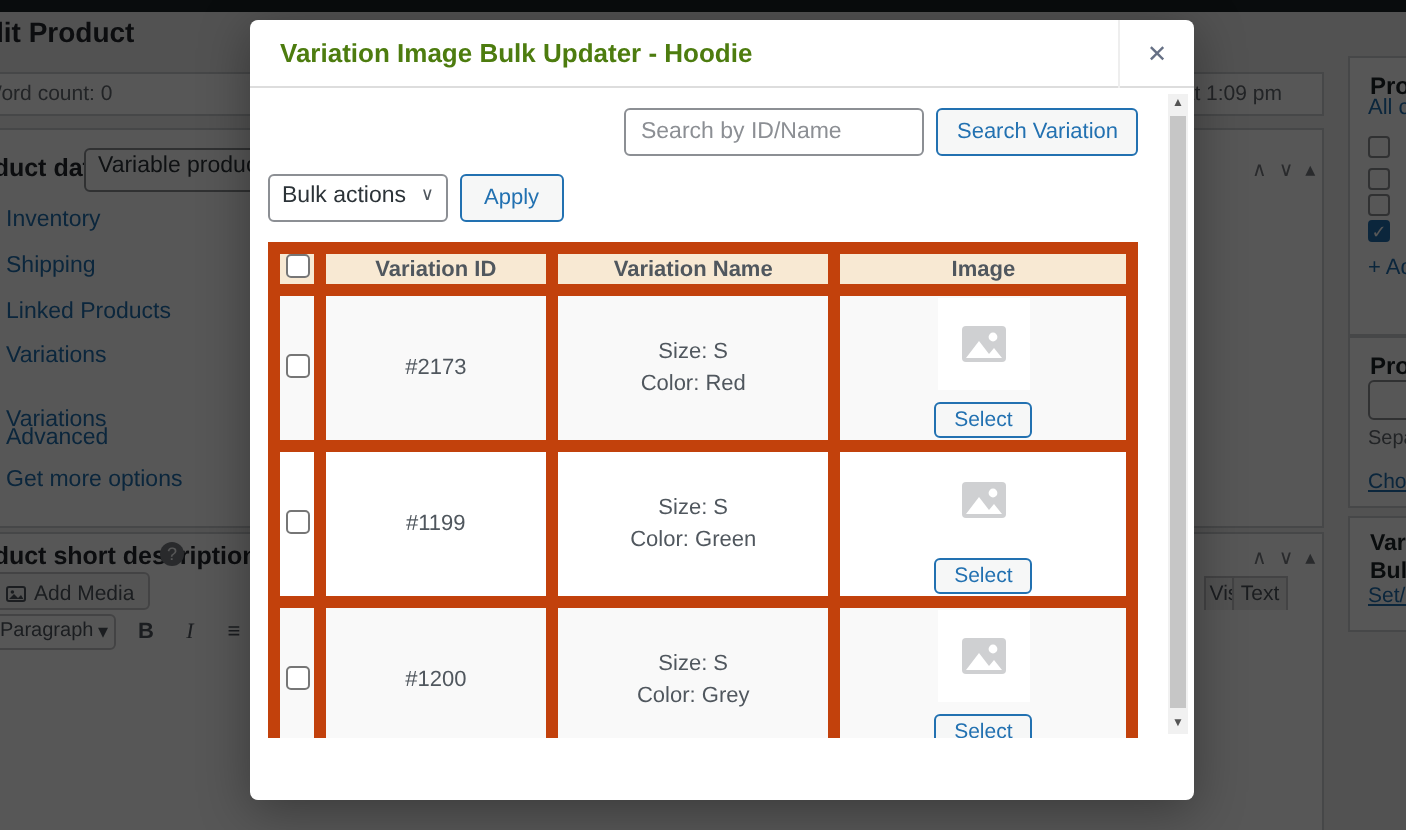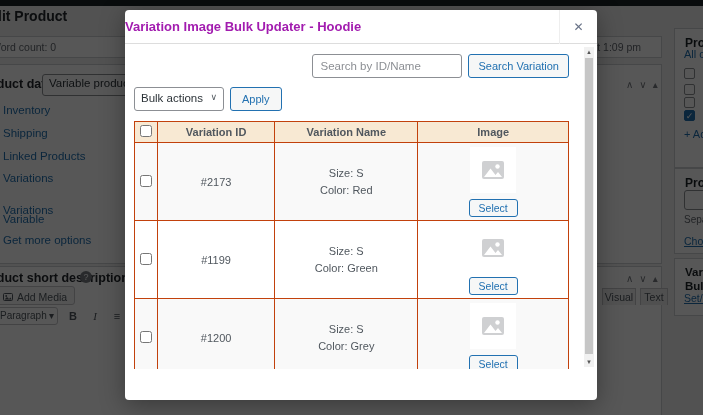--- a/index.html
+++ b/index.html
@@ -50,41 +50,41 @@
               border-radius:3px; background:#fff; font-size:11px; padding:0 5px; }
   .sb-hint { position:absolute; left:684px; font-size:10px; color:#646970; white-space:nowrap; }
   .sb-link-u { text-decoration:underline; }
   .viu-title { font-size:11.5px; font-weight:bold; color:#1d2327; padding:6px 0 0 10px; width:120px; line-height:1.25; }
 
   
   #overlay { position:absolute; inset:0; background:rgba(0,0,0,0.66); }
   #modal { position:absolute; left:125px; top:10px; width:472px; height:390px; background:#fff;
            border-radius:4px; box-shadow:0 5px 25px rgba(0,0,0,.35); }
   .m-head { position:relative; height:34px; border-bottom:1px solid #ddd; }
-  .m-title { line-height:34px; font-size:13px; font-weight:bold; color:#a21caf; }
+  .m-title { line-height:34px; padding-left:15px; font-size:13px; font-weight:bold; color:#4d7c0f; }
   .m-close { position:absolute; right:0; top:0; width:38px; height:34px; border-left:1px solid #eee;
              text-align:center; line-height:34px; font-size:12px; color:#667085; cursor:pointer; }
   .m-body { position:absolute; top:35px; bottom:31px; left:0; right:0; overflow:hidden;
             padding:8px 28px 0 9px; }
   .m-search-row { display:flex; justify-content:flex-end; align-items:center; gap:6px; height:26px; }
   .m-search-input { width:150px; height:24px; border:1px solid #8c8f94; border-radius:3px;
                     font-size:11.5px; padding:0 7px; color:#2c3338;
                     font-family:"Liberation Sans", sans-serif; }
   .m-search-input::placeholder { color:#8c8f94; }
   .btn-blue { background:#f6f7f7; border:1px solid #2271b1; border-radius:3px; color:#2271b1;
               font-size:11px; cursor:pointer; font-family:"Liberation Sans", sans-serif; }
   .m-search-btn { height:24px; padding:0 9px; }
   .m-bulk-row { display:flex; align-items:center; gap:6px; margin-top:8px; }
   .m-bulk-select { width:90px; height:24px; border:1px solid #8c8f94; border-radius:3px;
                    background:#fff; font-size:11.5px; color:#2c3338; padding:4px 6px;
                    display:flex; justify-content:space-between; cursor:pointer; }
   .m-bulk-select .chev { font-size:9px; color:#50575e; }
   .m-apply { height:24px; padding:0 11px; }
   table.vtable { margin-top:10px; width:100%; border-collapse:collapse; }
-  .vtable th, .vtable td { border:1px solid #c2410c; font-size:11px; color:#50575e; text-align:center; }
+  .vtable th, .vtable td { border:6px solid #c2410c; font-size:11px; color:#50575e; text-align:center; }
   .vtable thead th { background:#f8e9d3; height:21px; font-weight:bold; }
   .vtable tbody tr { height:78px; }
   .vtable tbody tr:nth-child(odd) { background:#f9f9f9; }
   .col-cb { width:23px; }
   .col-id { width:27%; }
   .col-name { width:33%; }
   .row-cb, .hd-cb { width:12px; height:12px; }
   .name-cell div { line-height:1.5; }
   .thumb { width:46px; height:46px; background:#fff; margin:0 auto; display:flex;
            align-items:center; justify-content:center; }
@@ -117,21 +117,21 @@
     <div class="abs panel pd-panel"></div>
     <span class="abs pd-label">Product data —</span>
     <div class="abs pd-select">Variable product</div>
     <div class="abs panel-ctrls" style="left:626px;"><span>∧</span><span>∨</span><span>▴</span></div>
 
     <a class="abs wc-tab" style="top:104px;">Inventory</a>
     <a class="abs wc-tab" style="top:127px;">Shipping</a>
     <a class="abs wc-tab" style="top:150px;">Linked Products</a>
     <a class="abs wc-tab" style="top:172px;">Variations</a>
     <a class="abs wc-tab" style="top:204px;">Variations</a>
-    <a class="abs wc-tab" style="top:213px;">Variable</a>
+    <a class="abs wc-tab" style="top:213px;">Advanced</a>
     <a class="abs wc-tab" style="top:234px;">Get more options</a>
 
     <div class="abs panel sd-panel"></div>
     <span class="abs sd-title">Product short description</span>
     <span class="abs help-dot">?</span>
     <div class="abs panel-ctrls" style="left:626px; top:273px;"><span>∧</span><span>∨</span><span>▴</span></div>
 
     <div class="abs btn-gray addmedia">
       <svg width="10" height="10" viewBox="0 0 10 10">
           <rect x="0.5" y="1.5" width="9" height="7" rx="1" fill="none" stroke="#50575e"></rect>
@@ -146,21 +146,21 @@
         <span>Paragraph</span>
         <span>▾</span>
       </div>
       <span class="tb-btn" style="font-weight:bold;">B</span>
       <span class="tb-btn" style="font-style:italic; font-family:'Liberation Serif',serif;">I</span>
       <span class="tb-btn">≡</span>
       <span class="tb-btn">≡</span>
     </div>
 
     <div class="abs edtab active" style="left:602px; width:34px;">Visual</div>
-    <div class="abs edtab" style="left:640px; width:28px;">Text</div>
+    <div class="abs edtab" style="left:616px; width:28px;">Text</div>
 
     <div class="abs sb-panel" style="top:28px; height:140px;">
       <div class="sb-title">Product categories</div>
     </div>
     <a class="sb-link" style="top:48px;">All categories</a>
     <span class="cb" style="top:68px;"></span>
     <span class="cb" style="top:84px;"></span>
     <span class="cb" style="top:97px;"></span>
     <span class="cb checked" style="top:110px;">✓</span>
     <a class="sb-link" style="top:128px;">+ Add new category</a>

